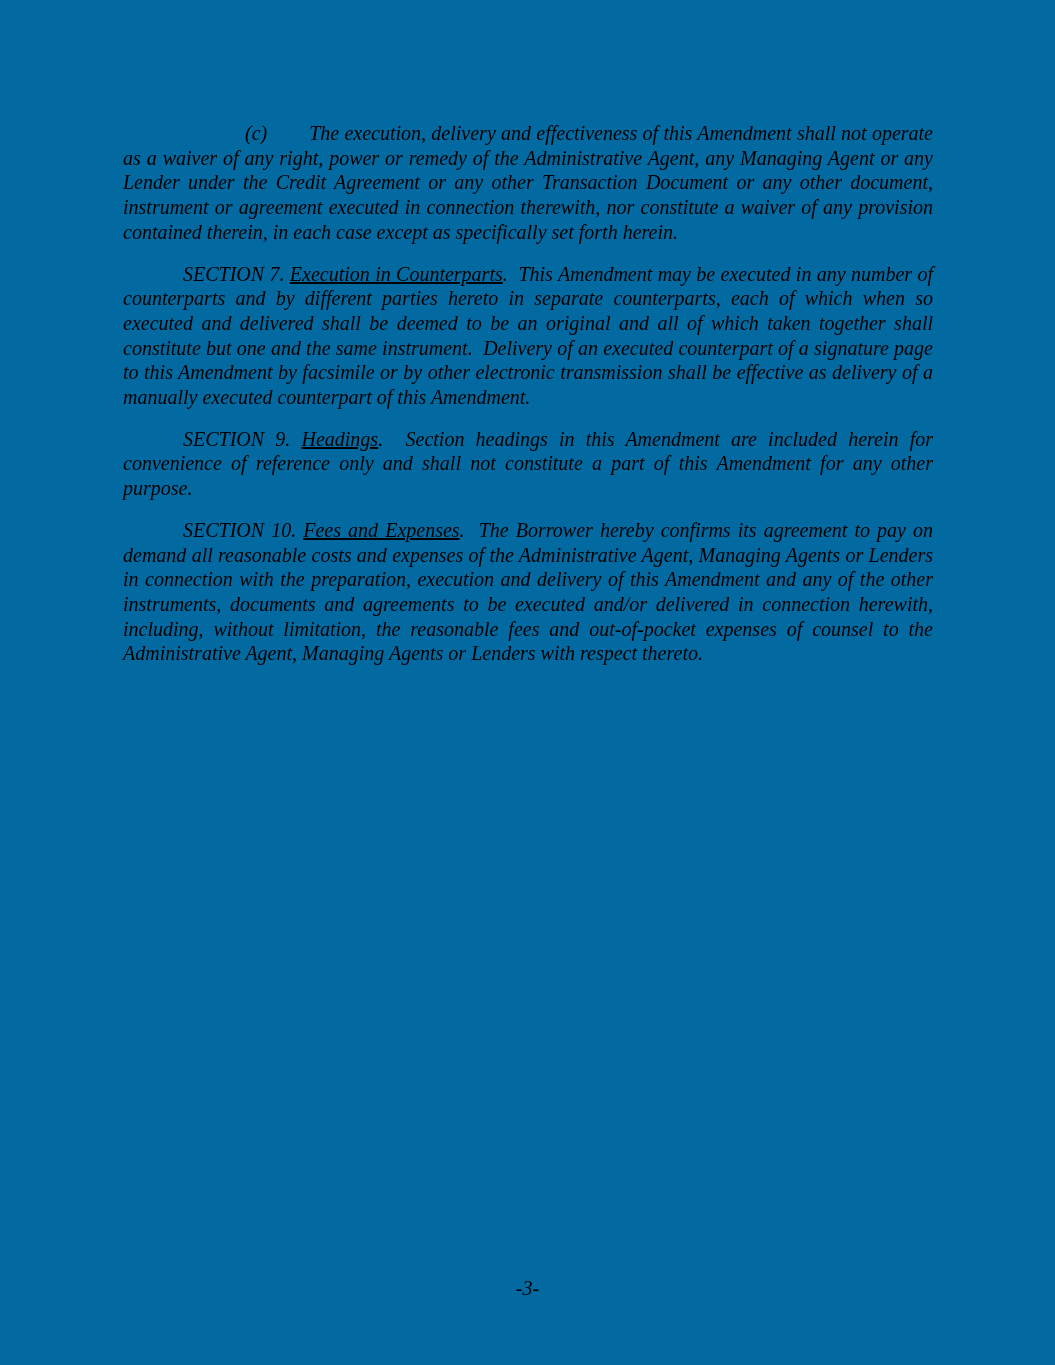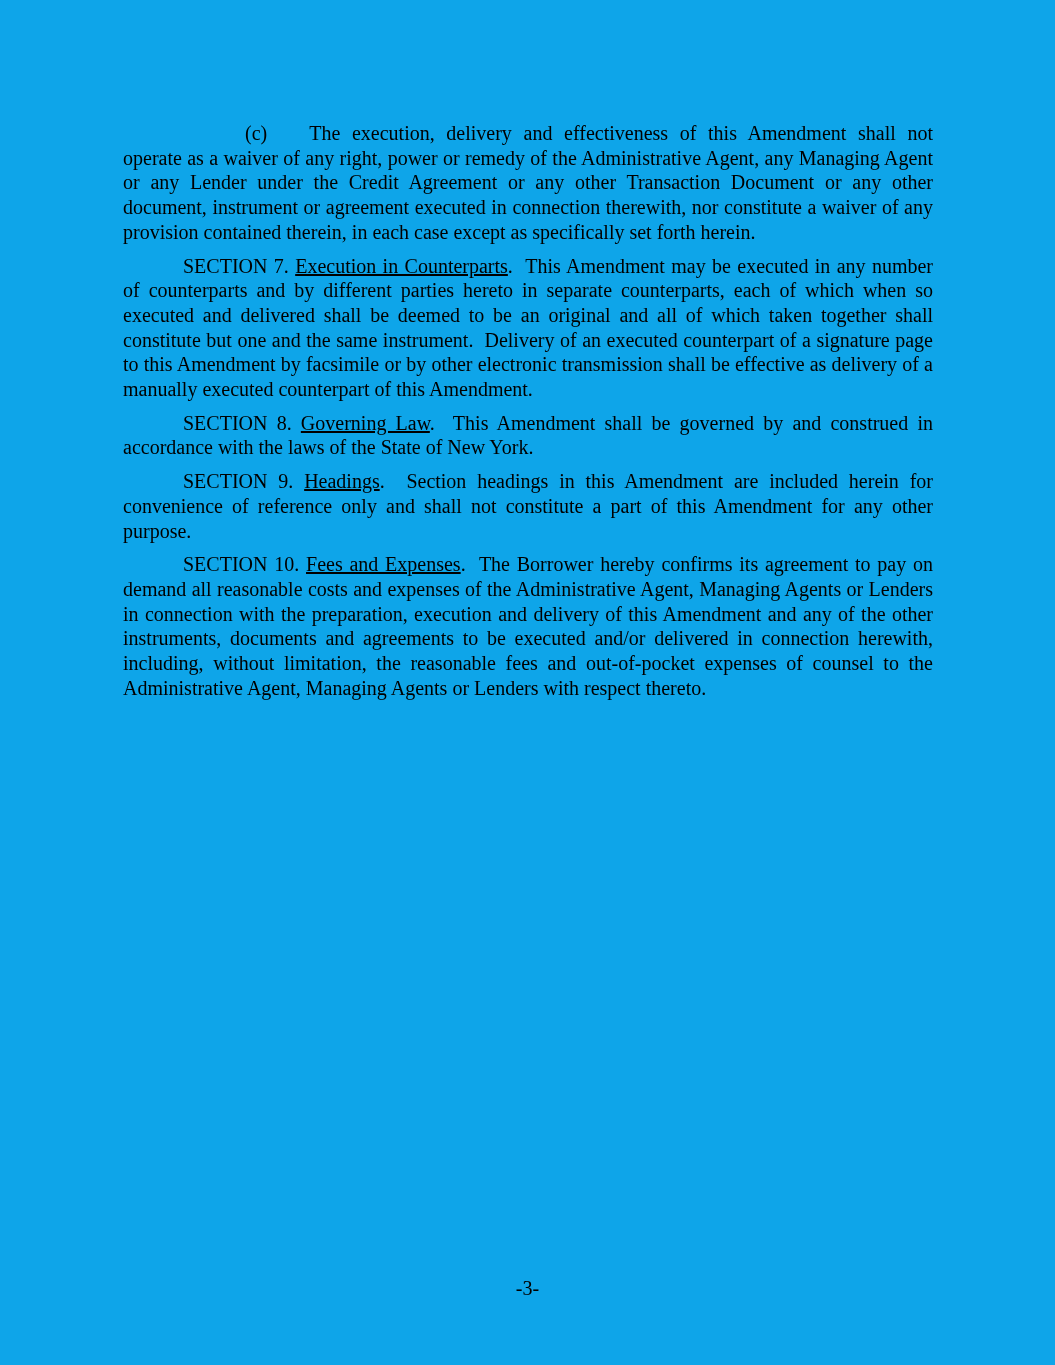--- a/index.html
+++ b/index.html
@@ -11,37 +11,38 @@
     height: 1365px;
     background: #ffffff;
     color: #000000;
     font-family: "Liberation Serif", "DejaVu Serif", serif;
     position: relative;
     overflow: hidden;
   }
   .sheet {
     position: absolute;
     inset: 0;
-    background: #0ea5e9;
+    background: #0369a1;
+    font-style: italic;
   }
   .content {
     position: absolute;
     left: 123px;
     top: 121px;
     width: 810px;
   }
   .para {
     margin: 0;
     font-size: 20px;
     line-height: 24.7px;
     text-align: justify;
     white-space: pre-wrap;
   }
   .para + .para {
-    margin-top: 9px;
+    margin-top: 17px;
   }
   .para-c {
     text-indent: 122px;
   }
   .section {
     text-indent: 60px;
   }
   .tab {
     display: inline-block;
     width: 42px;
@@ -67,21 +68,20 @@
 </head>
 <body>
 
 <div class="sheet">
   <div class="content">
 
     <p class="para para-c"><span>(c)</span><span class="tab"></span><span>The execution, delivery and effectiveness of this Amendment shall not operate as a waiver of any right, power or remedy of the Administrative Agent, any Managing Agent or any Lender under the Credit Agreement or any other Transaction Document or any other document, instrument or agreement executed in connection therewith, nor constitute a waiver of any provision contained therein, in each case except as specifically set forth herein.</span></p>
 
     <p class="para section"><span>SECTION 7. </span><span class="u">Execution in Counterparts</span><span>.  </span><span>This Amendment may be executed in any number of counterparts and by different parties hereto in separate counterparts, each of which when so executed and delivered shall be deemed to be an original and all of which taken together shall constitute but one and the same instrument.  Delivery of an executed counterpart of a signature page to this Amendment by facsimile or by other electronic transmission shall be effective as delivery of a manually executed counterpart of this Amendment.</span></p>
 
-    <p class="para section"><span>SECTION 8. </span><span class="u">Governing Law</span><span>.  </span><span>This Amendment shall be governed by and construed in accordance with the laws of the State of New York.</span></p>
 
     <p class="para section"><span>SECTION 9. </span><span class="u">Headings</span><span>.  </span><span>Section headings in this Amendment are included herein for convenience of reference only and shall not constitute a part of this Amendment for any other purpose.</span></p>
 
     <p class="para section"><span>SECTION 10. </span><span class="u">Fees and Expenses</span><span>.  </span><span>The Borrower hereby confirms its agreement to pay on demand all reasonable costs and expenses of the Administrative Agent, Managing Agents or Lenders in connection with the preparation, execution and delivery of this Amendment and any of the other instruments, documents and agreements to be executed and/or delivered in connection herewith, including, without limitation, the reasonable fees and out-of-pocket expenses of counsel to the Administrative Agent, Managing Agents or Lenders with respect thereto.</span></p>
 
 
   </div>
 
   <div class="page-number">-3-</div>
 </div>

